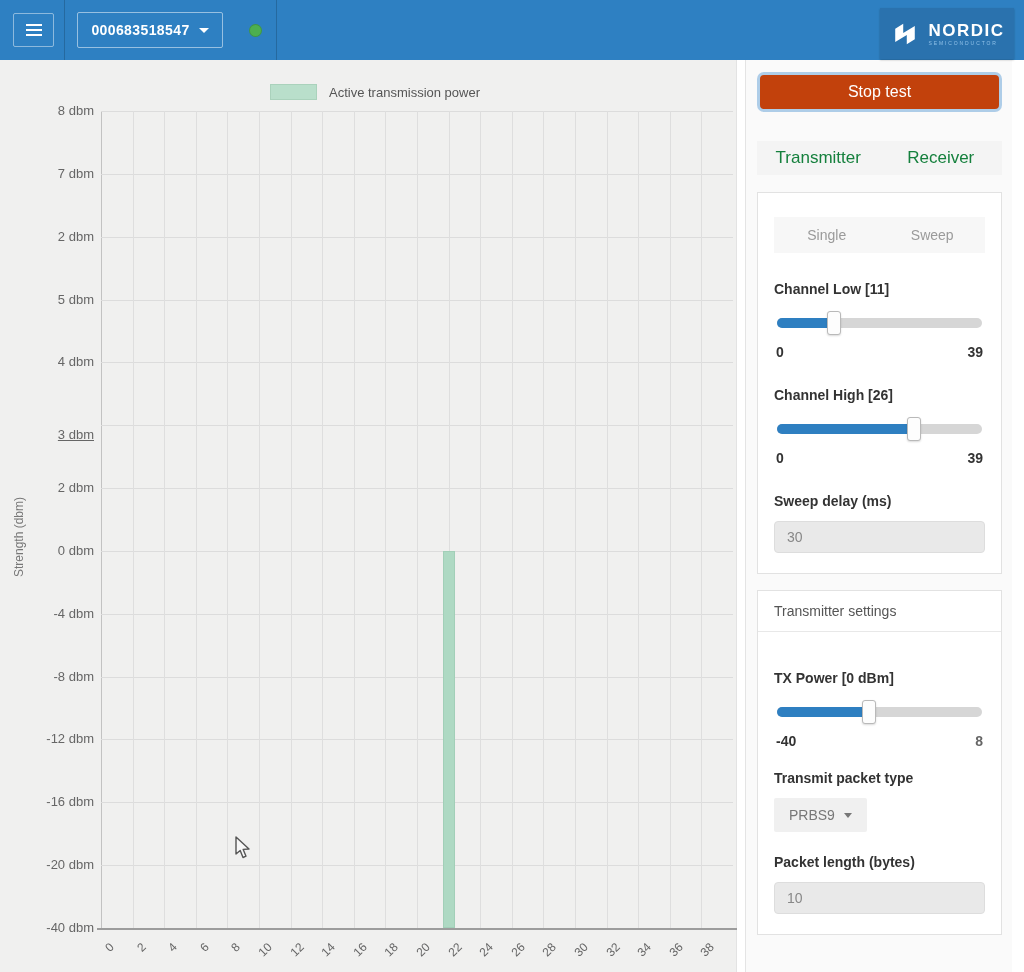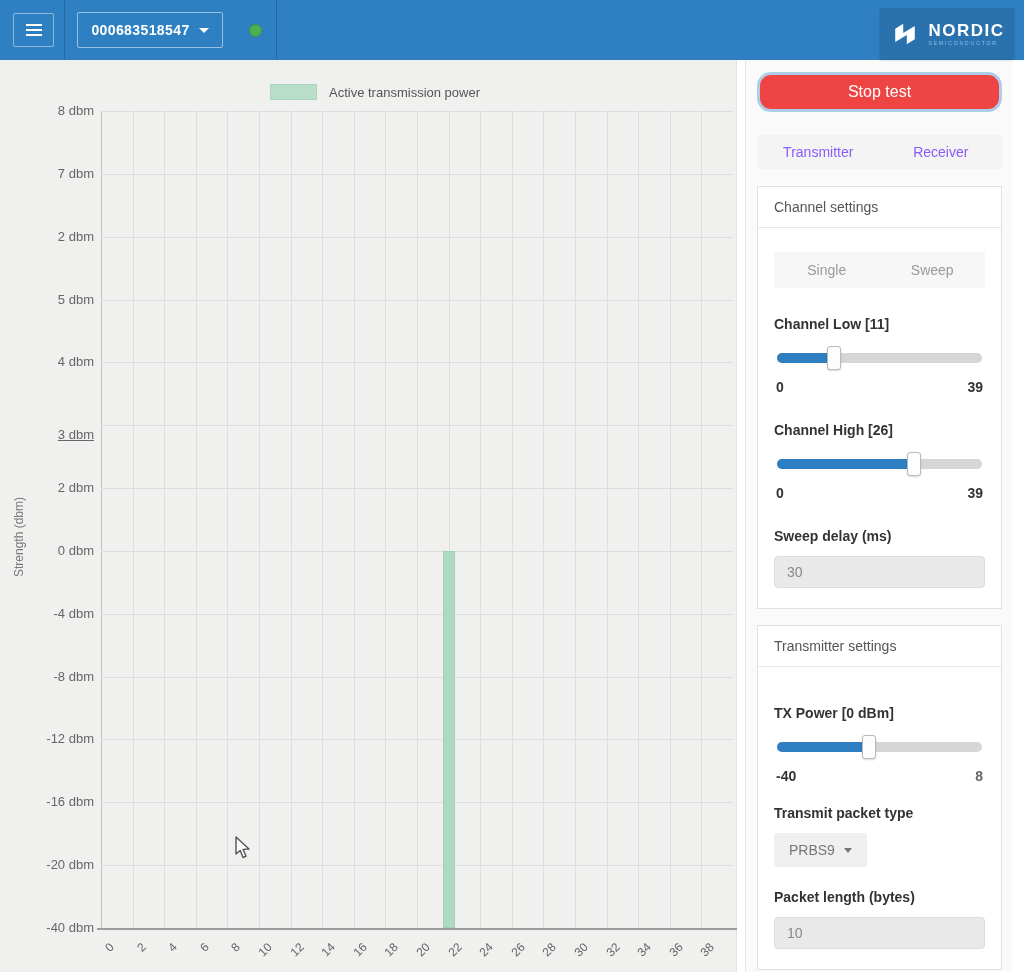--- a/index.html
+++ b/index.html
@@ -46,27 +46,27 @@
   .x-tick { position:absolute; width:36px; text-align:right; font-size:12px; color:#666;
             transform:rotate(-45deg); transform-origin:100% 0; top:8px; }
   .y-axis-title { position:absolute; left:-36px; top:470px; font-size:12px; color:#777;
                   transform:rotate(-90deg); transform-origin:center; width:110px; text-align:center; }
   .bar { position:absolute; width:12px; background:#aed9c3; border:1px solid #a2cfb8; }
 
   
   .sidebar-outer { position:absolute; left:737px; top:60px; width:287px; height:912px; background:#fff; }
   .sidebar { position:absolute; left:8px; top:0; width:267px; height:912px; background:#fafafa;
              border-left:1px solid #e4e4e4; padding:12px 10px 0 11px; overflow:hidden; }
-  .stop-btn { width:100%; height:40px; background:#ef4444; color:#fff; font-size:16px;
+  .stop-btn { width:100%; height:40px; background:#c2410c; color:#fff; font-size:16px;
               font-family:"Liberation Sans", sans-serif;
-              border:3px solid #aecde8; border-radius:14px; cursor:pointer; margin-bottom:23px; }
+              border:3px solid #aecde8; border-radius:7px; cursor:pointer; margin-bottom:29px; }
   .seg-tabs { display:grid; grid-template-columns:1fr 1fr; background:#f4f4f4; height:34px;
               margin-bottom:17px; }
-  .seg-tabs .tab { display:flex; align-items:center; justify-content:center; font-size:14px;
-                   color:#8b5cf6; cursor:pointer; }
+  .seg-tabs .tab { display:flex; align-items:center; justify-content:center; font-size:17px;
+                   color:#15803d; cursor:pointer; }
   .card { background:#fff; border:1px solid #e2e2e2; margin-bottom:16px; }
   .card-header { padding:12px 16px; font-size:14px; color:#555; border-bottom:1px solid #e8e8e8; }
   .card-body { padding:24px 16px 20px 16px; }
   .card-body.tx { padding-top:38px; }
   .inner-tabs { display:grid; grid-template-columns:1fr 1fr; background:#f7f7f7; height:36px;
                 margin-bottom:28px; }
   .inner-tabs .tab { display:flex; align-items:center; justify-content:center; font-size:14px;
                      color:#9a9a9a; cursor:pointer; }
   .field-label { font-size:14px; font-weight:bold; color:#333; margin-bottom:13px; }
   .slider { position:relative; height:26px; margin:0 3px 8px 3px; }
@@ -208,21 +208,20 @@
 
   <button class="stop-btn">Stop test</button>
 
   <div class="seg-tabs">
     <div class="tab">Transmitter</div>
     <div class="tab">Receiver</div>
   </div>
 
   
   <div class="card">
-    <div class="card-header">Channel settings</div>
     <div class="card-body">
       <div class="inner-tabs">
         <div class="tab">Single</div>
         <div class="tab">Sweep</div>
       </div>
 
       <div class="field-label">Channel Low [11]</div>
       <div class="slider">
         <div class="track"></div>
         <div class="fill" style="width: 28%;"></div>

